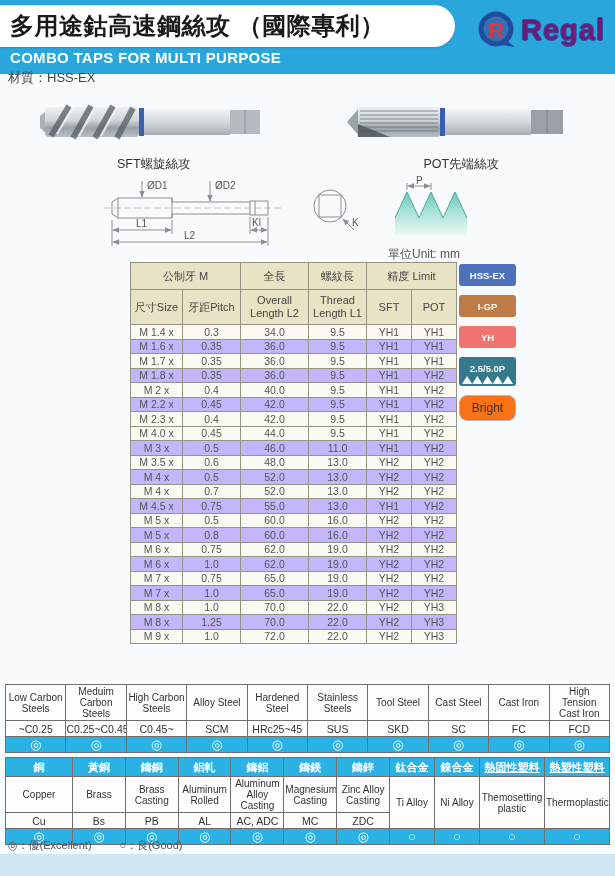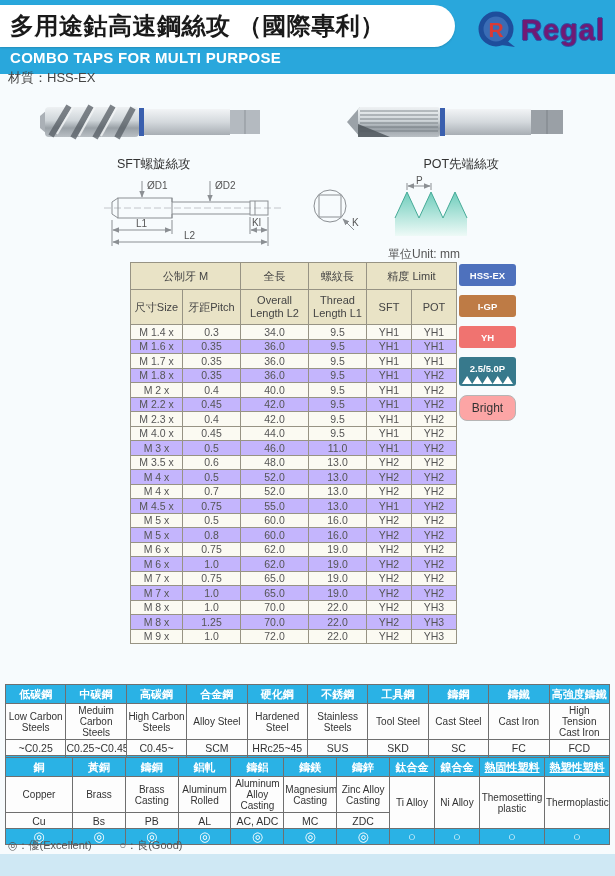--- a/index.html
+++ b/index.html
@@ -403,37 +403,25 @@
         </tr>
       </tbody>
   </table>
 </div>
 
 <div class="badges">
     <div class="badge badge-solid" style="background: rgb(78, 113, 189); color: rgb(255, 255, 255);">HSS-EX</div>
     <div class="badge badge-solid" style="background: rgb(190, 123, 69); color: rgb(255, 255, 255);">I-GP</div>
     <div class="badge badge-stripes" style="background: rgb(240, 115, 112); color: rgb(255, 255, 255);">YH</div>
     <div class="badge badge-teeth" style="background: rgb(55, 121, 140); color: rgb(255, 255, 255);">2.5/5.0P</div>
-    <div class="badge badge-outline" style="background: #fca5a5; color: rgb(51, 51, 51);">Bright</div>
+    <div class="badge badge-outline" style="background: #f97316; color: rgb(51, 51, 51);">Bright</div>
   </div>
 
 <table class="bt bt1">
   <tbody>
-      <tr class="mt-head">
-        <th>低碳鋼</th>
-        <th>中碳鋼</th>
-        <th>高碳鋼</th>
-        <th>合金鋼</th>
-        <th>硬化鋼</th>
-        <th>不銹鋼</th>
-        <th>工具鋼</th>
-        <th>鑄鋼</th>
-        <th>鑄鐵</th>
-        <th>高強度鑄鐵</th>
-      </tr>
       <tr class="mt-en">
         <td>Low Carbon Steels</td>
         <td>Meduim Carbon Steels</td>
         <td>High Carbon Steels</td>
         <td>Alloy Steel</td>
         <td>Hardened Steel</td>
         <td>Stainless Steels</td>
         <td>Tool Steel</td>
         <td>Cast Steel</td>
         <td>Cast Iron</td>

